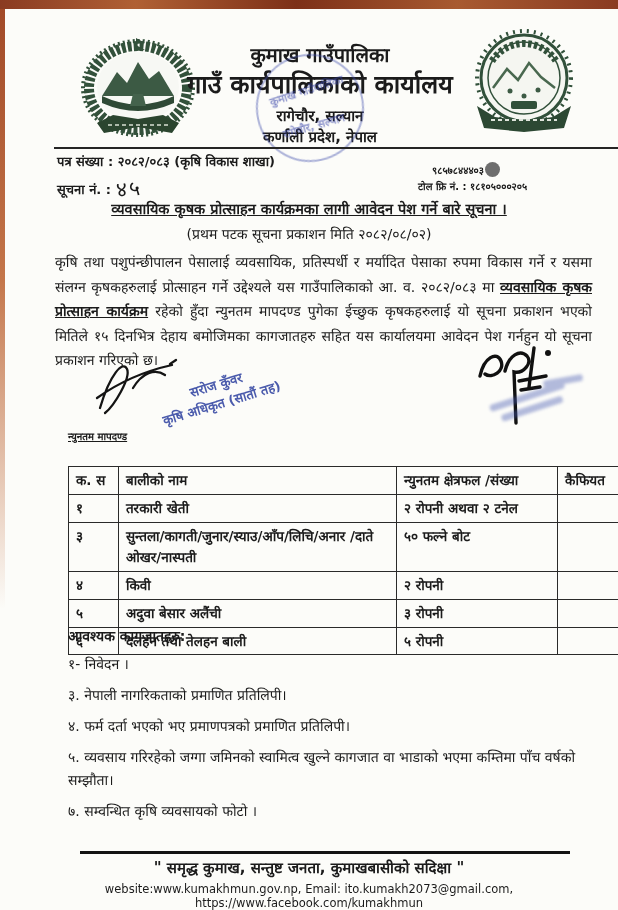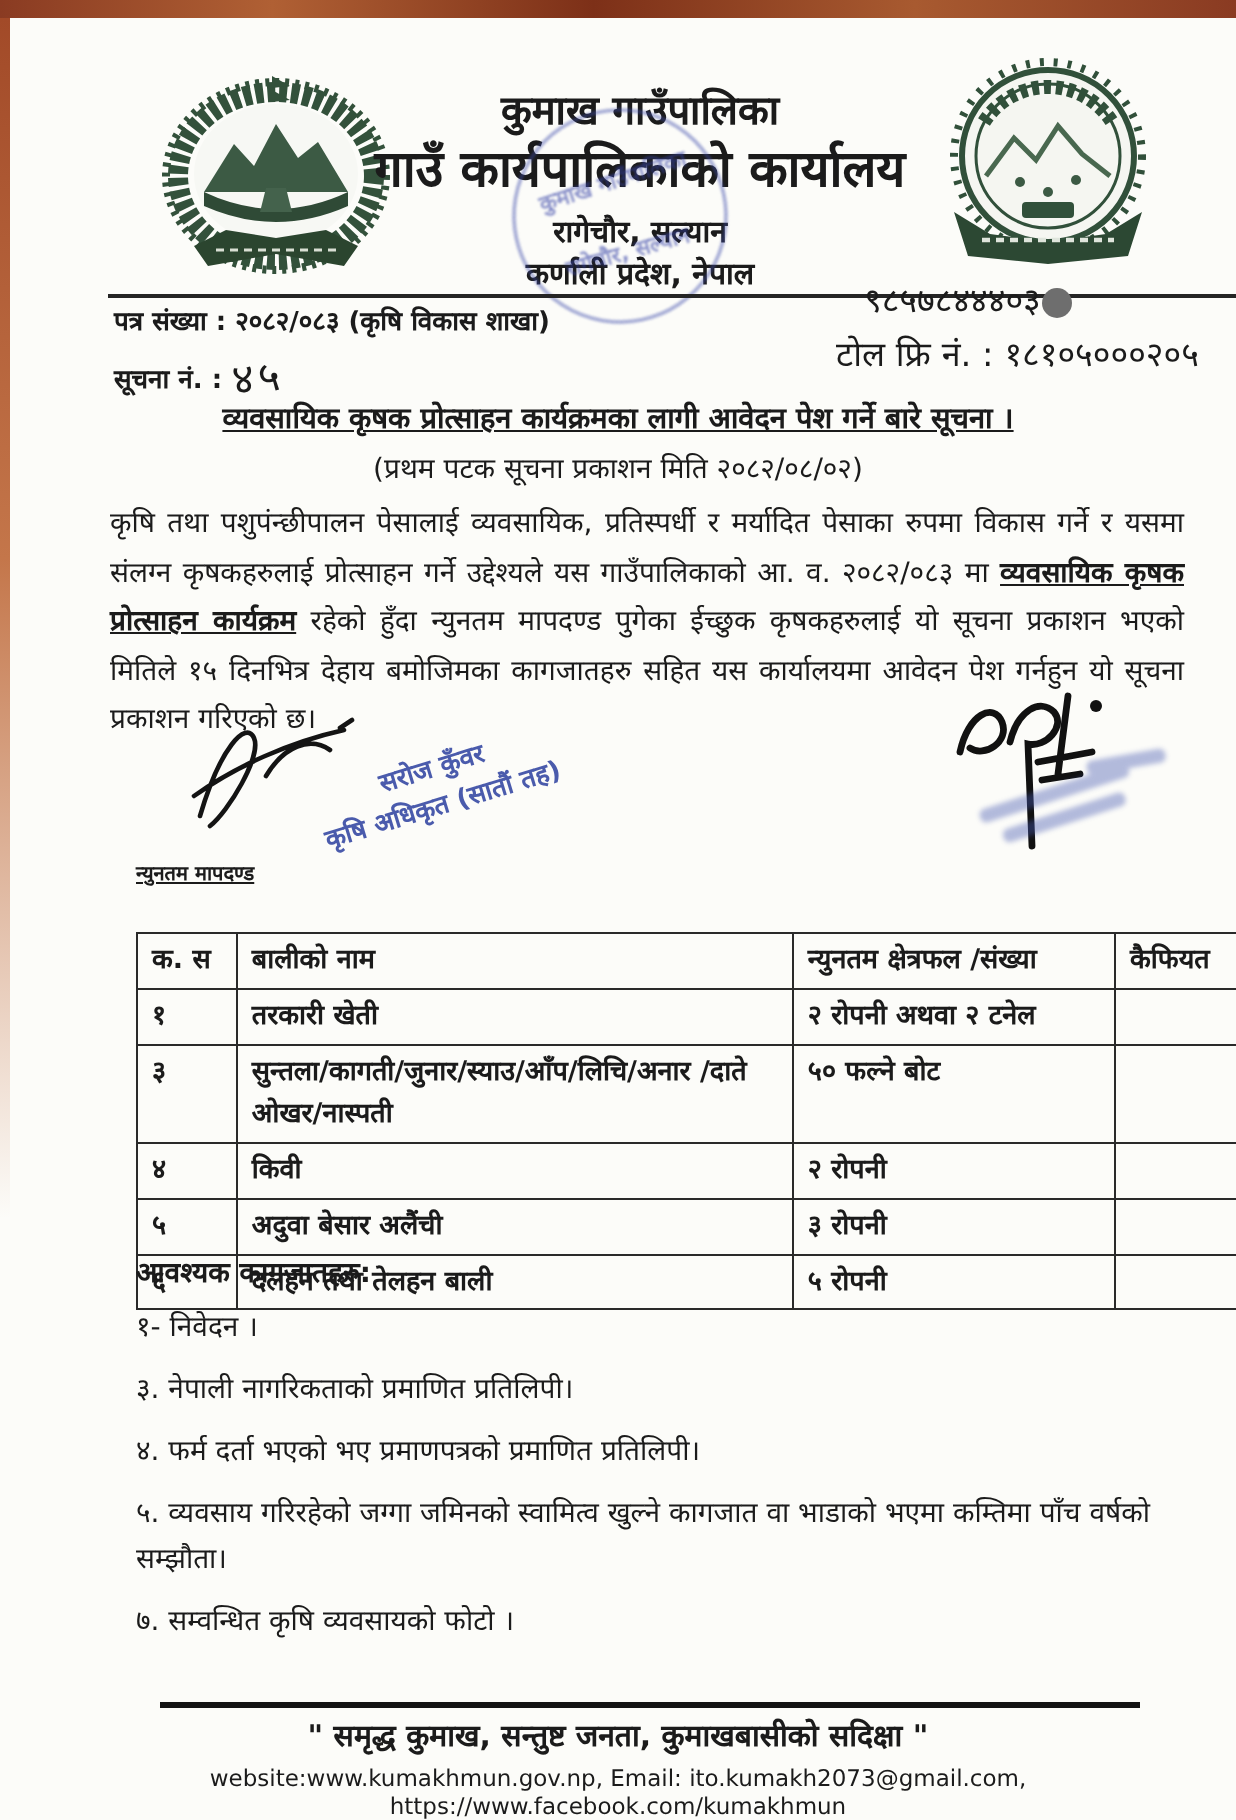--- a/index.html
+++ b/index.html
@@ -26,21 +26,21 @@
   .center-stamp .cs1,.center-stamp .cs2{
     position:absolute;width:100%;text-align:center;color:rgba(52,66,165,.55);
     font-size:11px;font-weight:bold;white-space:nowrap;}
   .cs1{top:26px;transform:rotate(-6deg);}
   .cs2{top:62px;transform:rotate(-4deg);}
   .header-rule{position:absolute;top:147px;left:54px;right:0;height:2px;background:#252525;}
   
   .meta-left{position:absolute;top:152px;left:57px;font-size:13px;font-weight:bold;line-height:1.5;}
   .notice-no-value{display:inline-block;font-size:21px;font-weight:normal;
     transform:rotate(-6deg) translateY(2px);letter-spacing:2px;}
-  .meta-right{position:absolute;top:138px;left:418px;font-size:17px;font-weight:normal;line-height:1.6;}
+  .meta-right{position:absolute;top:162px;left:418px;font-size:10px;font-weight:bold;line-height:1.6;}
   .phone-line{padding-left:14px;}
   .phone-blob{display:inline-block;width:15px;height:15px;border-radius:50%;
     background:#6e6e6e;vertical-align:-3px;margin-left:1px;}
   
   .title{position:absolute;top:198px;left:0;width:100%;text-align:center;}
   .title span{font-size:14.5px;font-weight:bold;text-decoration:underline;}
   .subtitle{position:absolute;top:224px;left:0;width:100%;text-align:center;font-size:14px;}
   .body-para{position:absolute;top:250px;left:55px;width:537px;font-size:14px;
     line-height:24.5px;text-align:justify;}
   .body-para .ul{text-decoration:underline;font-weight:bold;}

